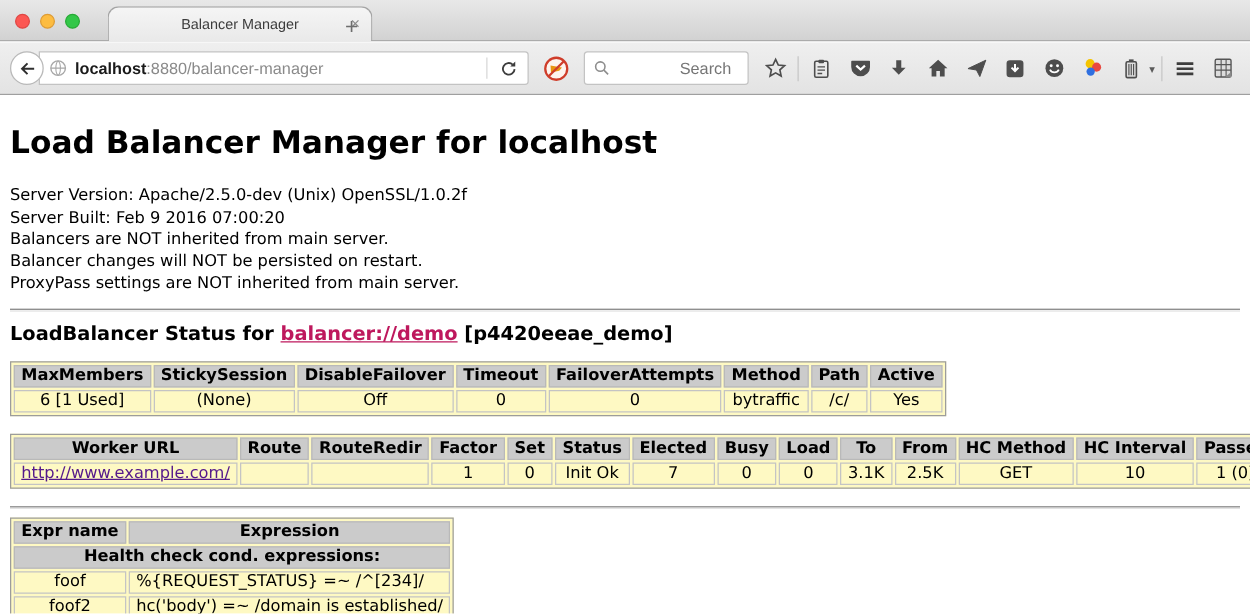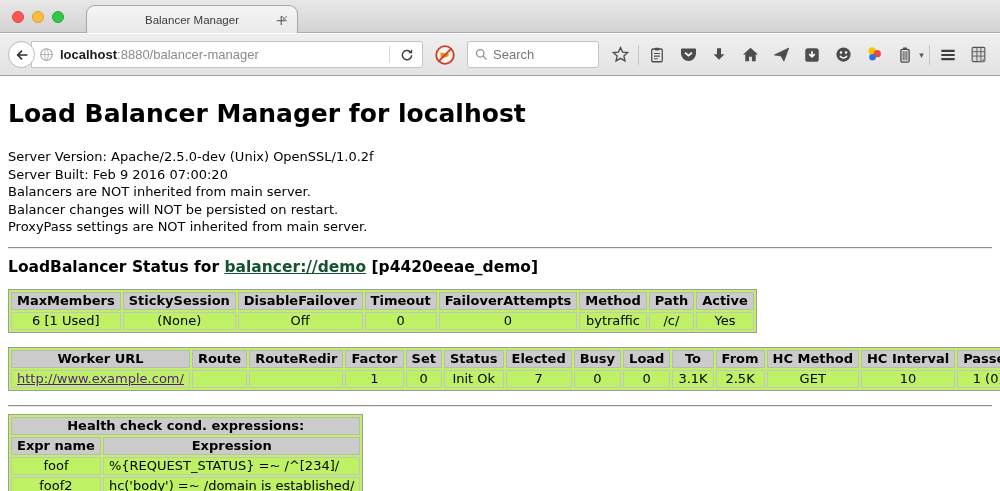--- a/index.html
+++ b/index.html
@@ -55,41 +55,41 @@
   .url-divider { width:1px; height:17px; background:#d7d7d7; margin:0 2px; }
   .reload-btn { width:30px; height:25px; display:flex; align-items:center; justify-content:center; }
   .flash-btn { margin-left:9px; width:26px; height:26px; display:flex; align-items:center; justify-content:center; flex:0 0 auto; }
   .searchbar {
     margin-left:9px; width:132px; height:27px; background:#fff;
     border:1px solid #c3c3c3; border-radius:3px;
     display:flex; align-items:center; padding:0 4px 0 6px; flex:0 0 auto;
   }
   .searchbar input {
     border:none; outline:none; width:92px; font-size:13px; color:#333;
-    font-family:"Liberation Sans",sans-serif; background:transparent; margin-left:4px;
+    font-family:"Liberation Sans",sans-serif; background:transparent; margin-left:4px;text-align:right;
   }
   .icon-strip { display:flex; align-items:center; margin-left:8px; flex:1 1 auto; justify-content:space-between; }
   .icon-btn { width:26px; height:26px; display:flex; align-items:center; justify-content:center; }
   .vsep { width:1px; height:20px; background:#c6c6c6; }
   .caret { font-size:9px; color:#5a5a5a; margin-left:-4px; }
   
   .content {
     position:absolute; top:77px; left:0; width:100%; height:414px;
     background:#fff; padding:0 8px; overflow:hidden;
     font-family:"DejaVu Sans", sans-serif; font-size:13px; color:#000;
   }
   .content h1 { font-size:25px; font-weight:bold; margin:22px 0 20px 0; letter-spacing:0; }
   .server-info div { line-height:17.5px; }
   .rule {
     height:2px; background:#b0b0b0; border-top:1px solid #8f8f8f; border-bottom:1px solid #ededed;
     margin:11px 0 9px 0;
   }
   .status-h { font-size:15.5px; font-weight:bold; margin:6px 0 13px 0; }
-  .status-h a { color:#14532d; text-decoration:underline; }
-  table { border-collapse:separate; border-spacing:2px; border:1px solid #9c9c9c; background:#bef264; margin-bottom:14px; }
+  .status-h a { color:#be185d; text-decoration:underline; }
+  table { border-collapse:separate; border-spacing:2px; border:1px solid #9c9c9c; background:#fef9c3; margin-bottom:14px; }
   th { background:#cbcbcb; border:1px solid #b9b9b9; font-weight:bold; font-size:13px; padding:0px 5px 1px 5px; text-align:center; white-space:nowrap; }
   td { border:1px solid #c4c4c4; font-size:13px; padding:0px 5px 1px 5px; text-align:center; white-space:nowrap; }
   td.left { text-align:left; }
   td a { color:#551a8b; text-decoration:underline; }
   .rule.tight { margin:4px 0 7px 0; }
   svg { display:block; }
 </style>
 </head>
 <body>
 
@@ -299,27 +299,27 @@
 
       </tr>
     </tbody>
       </table>
 
     <div class="rule tight"></div>
 
     <table>
       <tbody>
           <tr>
-        <th colspan="2">Health check cond. expressions:</th>
-      </tr>
-      <tr>
         <th>Expr name</th>
         <th>Expression</th>
       </tr>
       <tr>
+        <th colspan="2">Health check cond. expressions:</th>
+      </tr>
+      <tr>
         <td>foof</td>
         <td class="left">%{REQUEST_STATUS} =~ /^[234]/</td>
       </tr>
       <tr>
         <td>foof2</td>
         <td class="left">hc('body') =~ /domain is established/</td>
       </tr>
     </tbody>
       </table>
 

